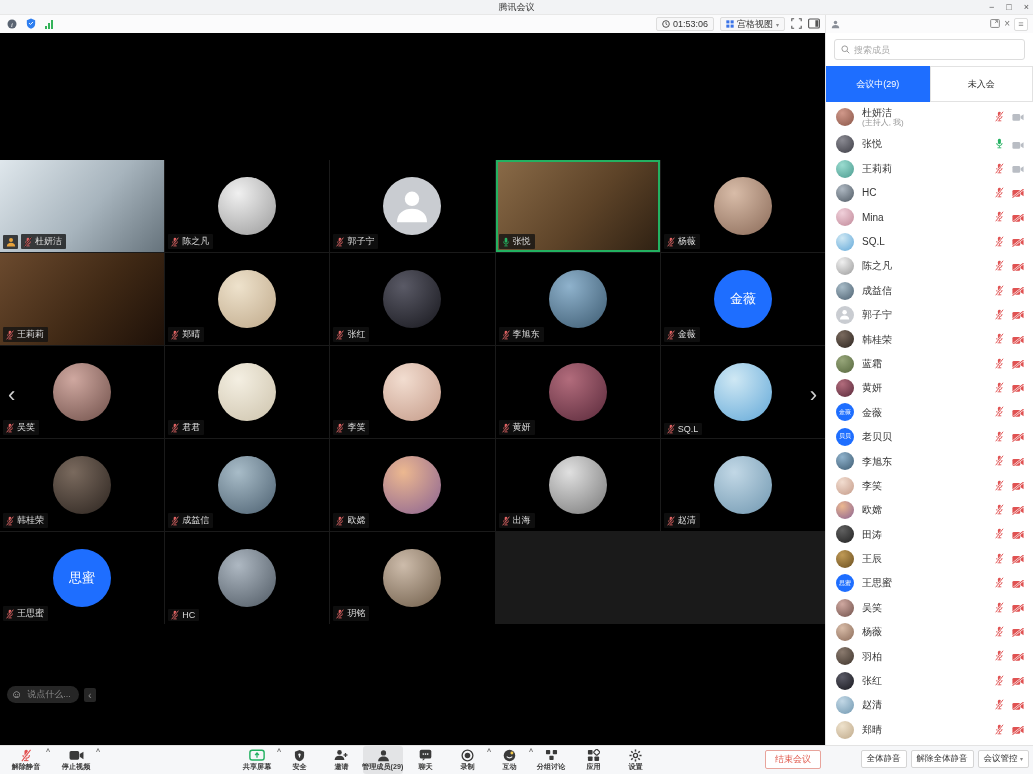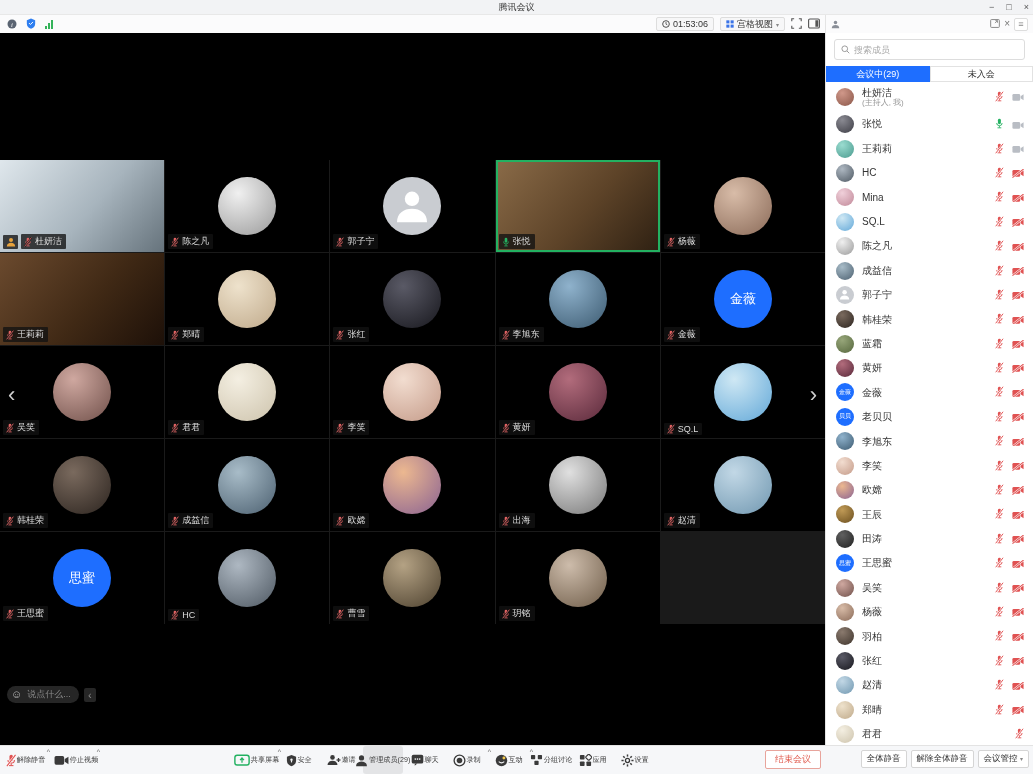--- a/index.html
+++ b/index.html
@@ -56,39 +56,39 @@
     width:12px; height:14px; display:flex; align-items:center; justify-content:center; }
 
   
   .sidebar { width:208px; background:#fff; border-left:1px solid #e4e4e4;
     display:flex; flex-direction:column; }
   .search-box { margin:6px 8px 6px; height:21px; border:1px solid #ddd; border-radius:3px;
     display:flex; align-items:center; padding:0 6px; gap:4px; background:#fff; }
   .search-box input { border:none; outline:none; flex:1; font-size:9px; color:#333; width:100%;
     font-family:inherit; background:transparent; }
   .search-box input::placeholder { color:#aaa; }
-  .tabs { display:flex; height:16px; }
+  .tabs { display:flex; height:36px; }
   .tab { flex:1; display:flex; align-items:center; justify-content:center; font-size:9px;
     border:1px solid #e2e2e2; color:#333; background:#fff; cursor:default; }
   .tab.active { background:#1e6eff; color:#fff; border-color:#1e6eff; }
   .member-list { flex:1; overflow:hidden; }
   .member-row { display:flex; align-items:center; padding:0 9px 0 10px; height:24.4px; }
   .member-row.tall { height:30px; }
   .m-av { width:18px; height:18px; border-radius:50%; flex:none;
     display:flex; align-items:center; justify-content:center; overflow:hidden; }
   .m-av.txt { color:#fff; font-size:6px; }
   .m-txtcol { margin-left:8px; display:flex; flex-direction:column; line-height:1.15; min-width:0; }
   .m-name { font-size:10px; color:#333; white-space:nowrap; }
   .m-sub { font-size:8px; color:#999;text-align:right; }
   .m-icons { margin-left:auto; display:flex; align-items:center; gap:8px; }
 
   
   .bottombar { height:29px; background:#f6f7f9; border-top:1px solid #e3e3e3; position:relative; }
-  .tb-item { display:flex; flex-direction:row; align-items:center; justify-content:center;
-    width:40px; height:28px; position:relative; cursor:default; border-radius:3px; }
+  .tb-item { display:flex; flex-direction:column; align-items:center; justify-content:center;
+    width:40px; height:28px; position:relative; cursor:default; border-radius:3px;font-weight:bold; }
   .tb-item.active { background:#e3e4e6; }
   .tb-label { font-size:7.5px; color:#3a3a3a; margin-top:0px; white-space:nowrap; transform:scale(.95); }
   .tb-ico { height:13px; display:flex; align-items:center; justify-content:center; }
   .chev { position:absolute; right:-4px; top:2px; font-size:7px; color:#666; }
   .grp-media { position:absolute; left:6px; top:0; display:flex; gap:10px; }
   .grp-center { position:absolute; left:237px; top:0; display:flex; gap:2px; }
   .end-btn { position:absolute; right:212px; top:4px; border:1px solid #e8a49c; color:#e05a4d;
     background:#fff; font-size:9px; padding:2px 9px; border-radius:2px; font-family:inherit; }
   .sb-footer { position:absolute; right:4px; top:4px; width:198px; display:flex; gap:4px; justify-content:flex-end; }
   .sf-btn { border:1px solid #d5d5d5; background:#fff; color:#333; font-size:8.5px; padding:2px 5px;
@@ -531,36 +531,20 @@
     <line x1="6" y1="10.7" x2="6" y2="13" stroke="#e06262" stroke-width="1.2"></line>
     <line x1="3.4" y1="13.4" x2="8.6" y2="13.4" stroke="#e06262" stroke-width="1.2"></line>
     <line x1="1" y1="14" x2="11" y2="1" stroke="#181818" stroke-width="2.6"></line>
                 <line x1="1" y1="14" x2="11" y2="1" stroke="#e06262" stroke-width="1.3"></line>
               </svg>
             </span>
       <span>HC</span>
           </div>
         </div>
         <div class="tile">
-          <div class="av-c" style="width:58px;height:58px;background:radial-gradient(circle at 35% 28%, #b4a284, #4c402e)"></div>
-          <div class="tile-label">
-      <span style="display:flex">
-              <svg width="8" height="10" viewBox="0 0 12 15">
-    <rect x="4" y="1" width="4" height="7.5" rx="2" fill="#e06262"></rect>
-    <path d="M2.3 6.8a3.7 3.7 0 0 0 7.4 0" fill="none" stroke="#e06262" stroke-width="1.2"></path>
-    <line x1="6" y1="10.7" x2="6" y2="13" stroke="#e06262" stroke-width="1.2"></line>
-    <line x1="3.4" y1="13.4" x2="8.6" y2="13.4" stroke="#e06262" stroke-width="1.2"></line>
-    <line x1="1" y1="14" x2="11" y2="1" stroke="#181818" stroke-width="2.6"></line>
-                <line x1="1" y1="14" x2="11" y2="1" stroke="#e06262" stroke-width="1.3"></line>
-              </svg>
-            </span>
-      <span>曹雪</span>
-          </div>
-        </div>
-        <div class="tile">
           <div class="av-c" style="width:58px;height:58px;background:radial-gradient(circle at 35% 28%, #cdbcab, #6e5c48)"></div>
           <div class="tile-label">
       <span style="display:flex">
               <svg width="8" height="10" viewBox="0 0 12 15">
     <rect x="4" y="1" width="4" height="7.5" rx="2" fill="#e06262"></rect>
     <path d="M2.3 6.8a3.7 3.7 0 0 0 7.4 0" fill="none" stroke="#e06262" stroke-width="1.2"></path>
     <line x1="6" y1="10.7" x2="6" y2="13" stroke="#e06262" stroke-width="1.2"></line>
     <line x1="3.4" y1="13.4" x2="8.6" y2="13.4" stroke="#e06262" stroke-width="1.2"></line>
     <line x1="1" y1="14" x2="11" y2="1" stroke="#181818" stroke-width="2.6"></line>
                 <line x1="1" y1="14" x2="11" y2="1" stroke="#e06262" stroke-width="1.3"></line>
@@ -976,46 +960,46 @@
               </svg></span>
       <span><svg width="12" height="8.64" viewBox="0 0 14 10">
     <rect x="0.5" y="1" width="9" height="8" rx="1.5" fill="#e05252"></rect>
     <path d="M10 3.8l3.5-2.3v7L10 6.2z" fill="#e05252"></path>
     <line x1="0.5" y1="10" x2="13.5" y2="0" stroke="#fff" stroke-width="2.4"></line>
                 <line x1="0.5" y1="10" x2="13.5" y2="0" stroke="#e05252" stroke-width="1.2"></line>
               </svg></span>
     </div>
         </div>
         <div class="member-row">
+          <div class="av-c m-av" style="width:18px;height:18px;background:radial-gradient(circle at 35% 28%, #606060, #202020);position:static;transform:none"></div>
+    <div class="m-txtcol">
+      <span class="m-name">田涛</span>
+
+    </div>
+    <div class="m-icons">
+      <span><svg width="8.8" height="11" viewBox="0 0 12 15">
+    <rect x="4" y="1" width="4" height="7.5" rx="2" fill="#e05252"></rect>
+    <path d="M2.3 6.8a3.7 3.7 0 0 0 7.4 0" fill="none" stroke="#e05252" stroke-width="1.2"></path>
+    <line x1="6" y1="10.7" x2="6" y2="13" stroke="#e05252" stroke-width="1.2"></line>
+    <line x1="3.4" y1="13.4" x2="8.6" y2="13.4" stroke="#e05252" stroke-width="1.2"></line>
+    <line x1="1" y1="14" x2="11" y2="1" stroke="#fff" stroke-width="2.6"></line>
+                <line x1="1" y1="14" x2="11" y2="1" stroke="#e05252" stroke-width="1.3"></line>
+              </svg></span>
+      <span><svg width="12" height="8.64" viewBox="0 0 14 10">
+    <rect x="0.5" y="1" width="9" height="8" rx="1.5" fill="#e05252"></rect>
+    <path d="M10 3.8l3.5-2.3v7L10 6.2z" fill="#e05252"></path>
+    <line x1="0.5" y1="10" x2="13.5" y2="0" stroke="#fff" stroke-width="2.4"></line>
+                <line x1="0.5" y1="10" x2="13.5" y2="0" stroke="#e05252" stroke-width="1.2"></line>
+              </svg></span>
+    </div>
+        </div>
+        <div class="member-row">
           <div class="av-c m-av" style="width:18px;height:18px;background:radial-gradient(circle at 35% 28%, #c09a56, #6a4e1e);position:static;transform:none"></div>
     <div class="m-txtcol">
       <span class="m-name">王辰</span>
-
-    </div>
-    <div class="m-icons">
-      <span><svg width="8.8" height="11" viewBox="0 0 12 15">
-    <rect x="4" y="1" width="4" height="7.5" rx="2" fill="#e05252"></rect>
-    <path d="M2.3 6.8a3.7 3.7 0 0 0 7.4 0" fill="none" stroke="#e05252" stroke-width="1.2"></path>
-    <line x1="6" y1="10.7" x2="6" y2="13" stroke="#e05252" stroke-width="1.2"></line>
-    <line x1="3.4" y1="13.4" x2="8.6" y2="13.4" stroke="#e05252" stroke-width="1.2"></line>
-    <line x1="1" y1="14" x2="11" y2="1" stroke="#fff" stroke-width="2.6"></line>
-                <line x1="1" y1="14" x2="11" y2="1" stroke="#e05252" stroke-width="1.3"></line>
-              </svg></span>
-      <span><svg width="12" height="8.64" viewBox="0 0 14 10">
-    <rect x="0.5" y="1" width="9" height="8" rx="1.5" fill="#e05252"></rect>
-    <path d="M10 3.8l3.5-2.3v7L10 6.2z" fill="#e05252"></path>
-    <line x1="0.5" y1="10" x2="13.5" y2="0" stroke="#fff" stroke-width="2.4"></line>
-                <line x1="0.5" y1="10" x2="13.5" y2="0" stroke="#e05252" stroke-width="1.2"></line>
-              </svg></span>
-    </div>
-        </div>
-        <div class="member-row">
-          <div class="av-c m-av" style="width:18px;height:18px;background:radial-gradient(circle at 35% 28%, #606060, #202020);position:static;transform:none"></div>
-    <div class="m-txtcol">
-      <span class="m-name">田涛</span>
 
     </div>
     <div class="m-icons">
       <span><svg width="8.8" height="11" viewBox="0 0 12 15">
     <rect x="4" y="1" width="4" height="7.5" rx="2" fill="#e05252"></rect>
     <path d="M2.3 6.8a3.7 3.7 0 0 0 7.4 0" fill="none" stroke="#e05252" stroke-width="1.2"></path>
     <line x1="6" y1="10.7" x2="6" y2="13" stroke="#e05252" stroke-width="1.2"></line>
     <line x1="3.4" y1="13.4" x2="8.6" y2="13.4" stroke="#e05252" stroke-width="1.2"></line>
     <line x1="1" y1="14" x2="11" y2="1" stroke="#fff" stroke-width="2.6"></line>
                 <line x1="1" y1="14" x2="11" y2="1" stroke="#e05252" stroke-width="1.3"></line>

